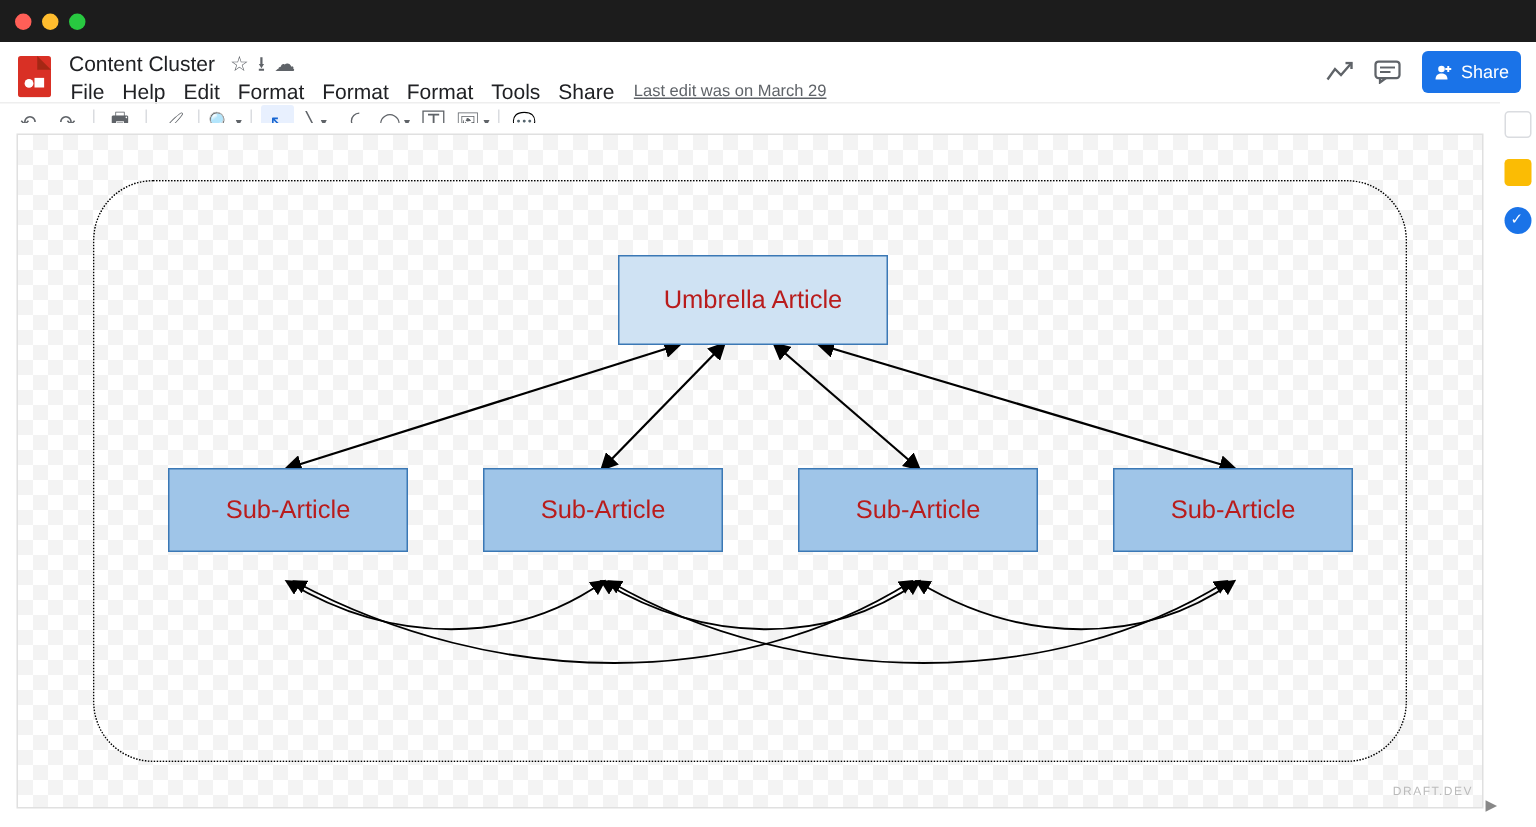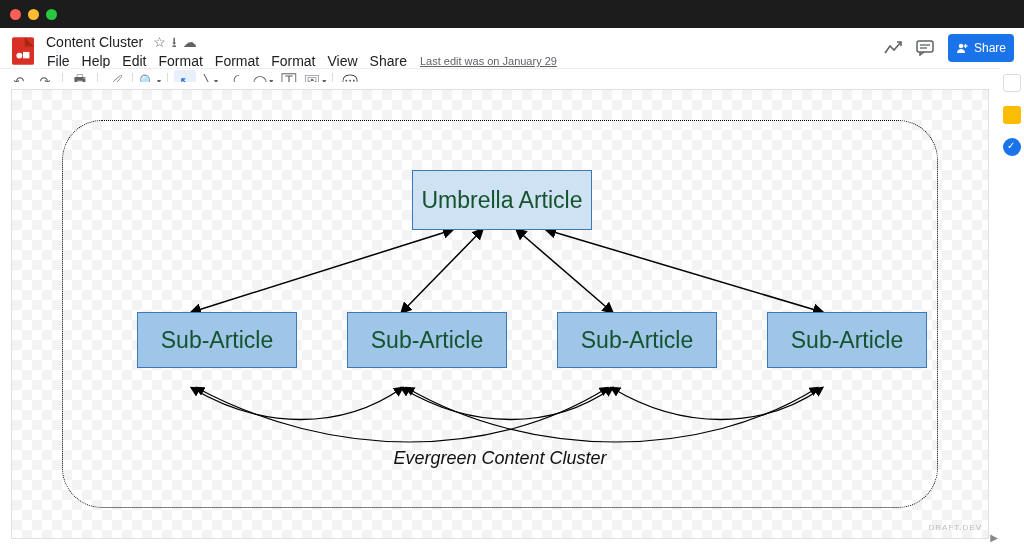--- a/index.html
+++ b/index.html
@@ -66,24 +66,24 @@
   }
 
   
   .cluster-boundary {
     position:absolute; left:50px; top:30px; right:50px; bottom:30px;
     border:1px dotted #000; border-radius:40px;
   }
 
   .node {
     position:absolute; border:1px solid #3b78b5; display:flex; align-items:center; justify-content:center;
-    font-size:23px; color:#14532d;
+    font-size:17px; color:#b91c1c;
   }
   .umbrella { background:#cfe2f3; }
-  .sub { background:#9fc5e8;margin-left:25px; }
+  .sub { background:#9fc5e8; }
 
   .caption { position:absolute; font-style:italic; font-size:18px; color:#111; left:50%; transform:translateX(-50%);}
 
   svg.connectors { position:absolute; inset:0; width:100%; height:100%; pointer-events:none;}
   .bottom-right-label { position:absolute; right:6px; bottom:6px; font-size:8px; color:#bbb; letter-spacing:1px;}
 
   .scroll-caret { position:absolute; right:2px; bottom:0px; font-size:10px; color:#888;}
   .v-edge { position:absolute; left:0; top:82px; width:10px; bottom:8px; background:#fff;}
   .v-edge::before { content:''; position:absolute; left:3px; top:60px; width:4px; height:1px; background:#999;}
   .v-edge::after  { content:''; position:absolute; left:3px; top:200px; width:4px; height:1px; background:#999;}
@@ -113,23 +113,23 @@
       <span class="title-icon">⭳</span>
       <span class="title-icon">☁</span>
     </div>
     <div class="menu-row">
       <span class="menu-item">File</span>
       <span class="menu-item">Help</span>
       <span class="menu-item">Edit</span>
       <span class="menu-item">Format</span>
       <span class="menu-item">Format</span>
       <span class="menu-item">Format</span>
-      <span class="menu-item">View</span>
+      <span class="menu-item">Tools</span>
       <span class="menu-item">Share</span>
-      <span class="last-edit">Last edit was on January 29</span>
+      <span class="last-edit">Last edit was on March 29</span>
     </div>
   </div>
   <div class="header-right">
     <span class="activity-icon">
         <svg width="18" height="14" viewBox="0 0 18 14">
           <polyline points="1,12 6,5 10,9 17,1" stroke="#5f6368" stroke-width="1.6" fill="none"></polyline>
           <path d="M13 1 L17 1 L17 5" stroke="#5f6368" stroke-width="1.6" fill="none"></path>
         </svg>
       </span>
     <span class="comment-icon">
@@ -232,18 +232,17 @@
     <div class="node sub" style="left:310px; top:222px; width:160px; height:56px;">
       <span>Sub-Article</span>
     </div>
     <div class="node sub" style="left:520px; top:222px; width:160px; height:56px;">
       <span>Sub-Article</span>
     </div>
     <div class="node sub" style="left:730px; top:222px; width:160px; height:56px;">
       <span>Sub-Article</span>
     </div>
 
-    <div class="caption" style="top:358px;">Evergreen Content Cluster</div>
 
     <div class="bottom-right-label">DRAFT.DEV</div>
   </div>
   <div class="scroll-caret">▶</div>
 </div>
 
 </body></html>

